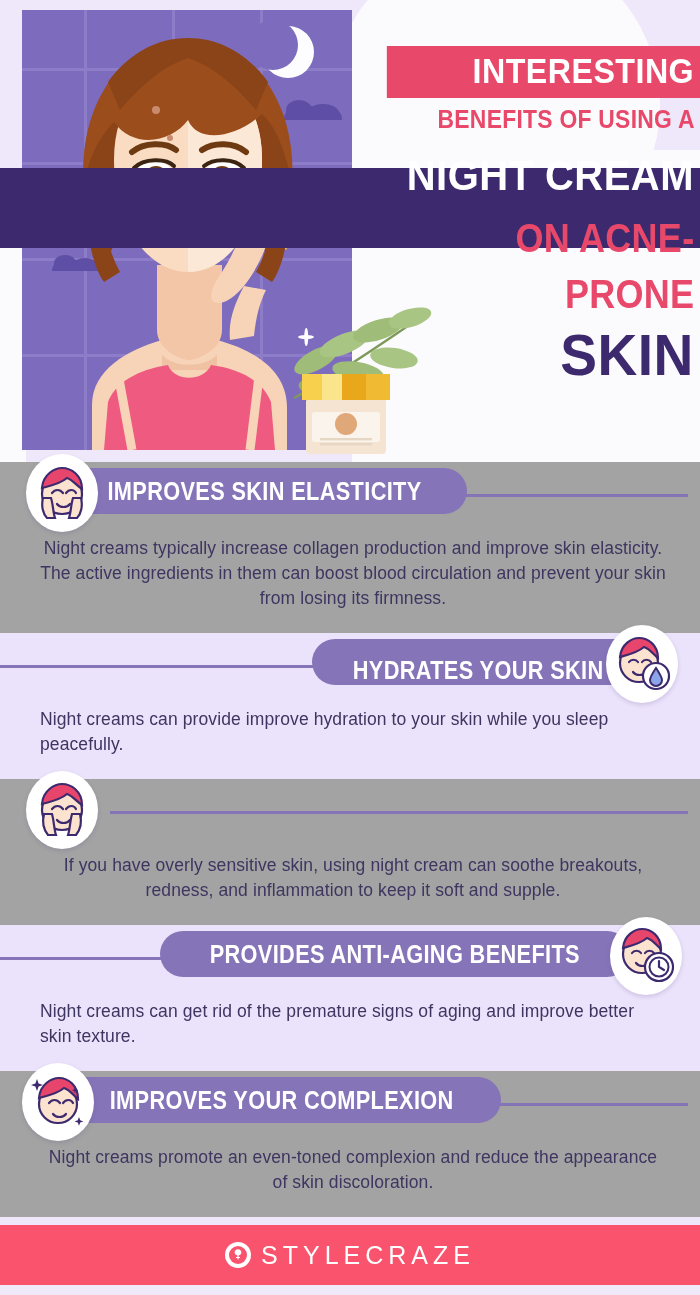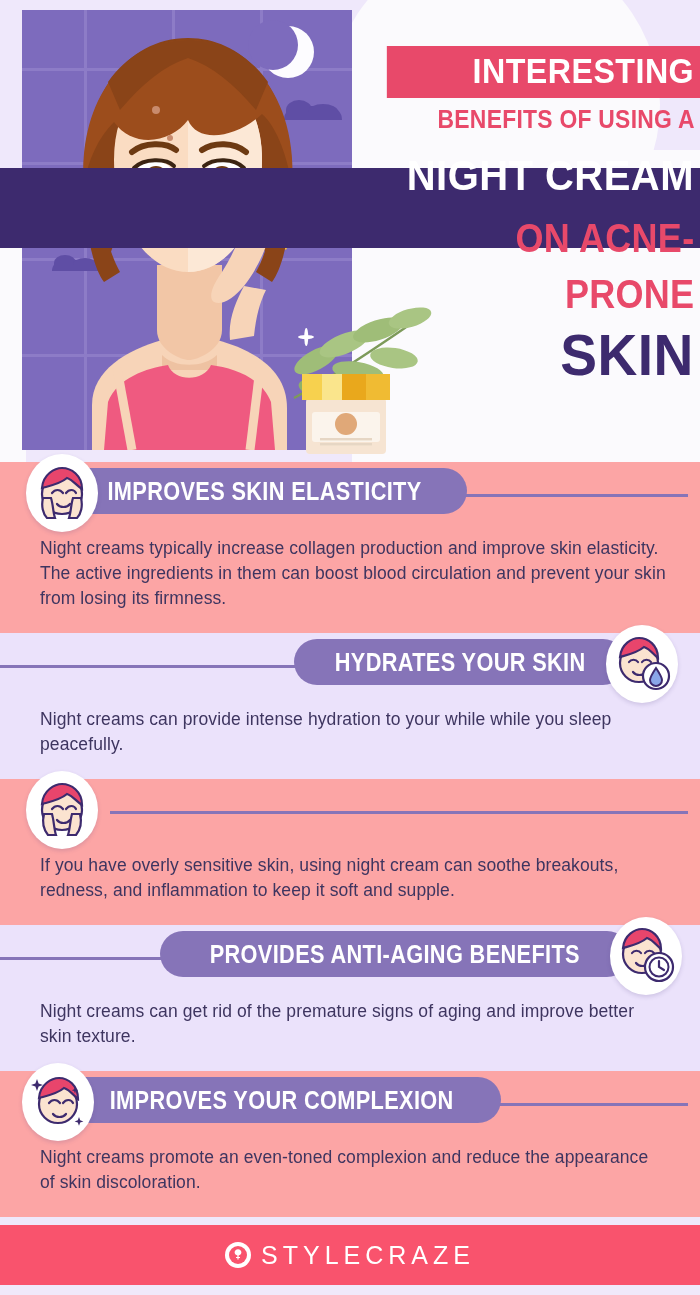--- a/index.html
+++ b/index.html
@@ -195,21 +195,21 @@
     transform-origin: right center;
   }
 
   
   .leaf-grp { position: absolute; left: 286px; top: 300px; z-index: 8; }
   .jar { position: absolute; left: 300px; top: 372px; z-index: 9; }
 
   
   .benefits { position: relative; width: 700px; }
   .band { position: relative; width: 700px; }
-  .band.a { background: #fca5a5; }
+  .band.a { background: #a3a3a3; text-align: center; }
   .band.b { background: #ebe2fb; }
 
   .row-head {
     position: relative;
     height: 66px;
   }
   .conn {
     position: absolute;
     top: 32px;
     height: 3px;
@@ -423,36 +423,36 @@
             <path d="M48 34 C50 42 48 50 44 54 L36 54 C38 48 38 40 40 34Z" fill="#fbe3d0" stroke="#3d2a6e" stroke-width="2.2"></path>
           </svg>
         </div>
       </div>
       <p class="body-text">Night creams typically increase collagen production and improve skin elasticity. The active ingredients in them can boost blood circulation and prevent your skin from losing its firmness.</p>
     </div>
 
     <div class="band b">
       <div class="row-head">
         <div class="conn" style="left:0px; right:280px;"></div>
-        <div class="pill" style="right:74px;">
+        <div class="pill" style="right:56px;align-items:flex-end;">
           <span class="pill-text">HYDRATES YOUR SKIN</span>
         </div>
         <div class="badge" style="right:22px;">
           <svg width="58" height="58" viewBox="0 0 58 58">
             <circle cx="26" cy="28" r="19" fill="#fbe3d0" stroke="#3d2a6e" stroke-width="2.2"></circle>
             <path d="M7 22 C8 9 19 3 26 3 C35 3 45 10 45 23 C41 20 37 14 31 12 C24 18 14 20 7 22Z" fill="#e8456c" stroke="#3d2a6e" stroke-width="2.2"></path>
             <path d="M16 27 C18 24 23 24 25 27" stroke="#3d2a6e" stroke-width="2.2" fill="none" stroke-linecap="round"></path>
             <path d="M29 27 C31 24 36 24 38 27" stroke="#3d2a6e" stroke-width="2.2" fill="none" stroke-linecap="round"></path>
             <path d="M20 37 C23 41 30 41 33 37" stroke="#3d2a6e" stroke-width="2.2" fill="none" stroke-linecap="round"></path>
             <circle cx="43" cy="41" r="13" fill="#ffffff" stroke="#3d2a6e" stroke-width="2.2"></circle>
             <path d="M43 33 C47 39 49 42 49 45 C49 48.5 46.2 51 43 51 C39.8 51 37 48.5 37 45 C37 42 39 39 43 33Z" fill="#8aa6e8" stroke="#3d2a6e" stroke-width="2"></path>
           </svg>
         </div>
       </div>
-      <p class="body-text">Night creams can provide intense hydration to your while while you sleep peacefully.</p>
+      <p class="body-text">Night creams can provide improve hydration to your skin while you sleep peacefully.</p>
     </div>
 
     <div class="band a">
       <div class="row-head">
         <div class="conn" style="left:110px; right:12px;"></div>
         <div class="badge" style="left:26px;">
           <svg width="58" height="58" viewBox="0 0 58 58">
             <circle cx="29" cy="29" r="20" fill="#fbe3d0" stroke="#3d2a6e" stroke-width="2.2"></circle>
             <path d="M9 23 C10 9 22 3 29 3 C38 3 49 10 49 24 C44 21 40 15 34 13 C27 19 16 21 9 23Z" fill="#e8456c" stroke="#3d2a6e" stroke-width="2.2"></path>
             <path d="M19 28 C22 24 27 24 30 28" stroke="#3d2a6e" stroke-width="2.2" fill="none" stroke-linecap="round"></path>

